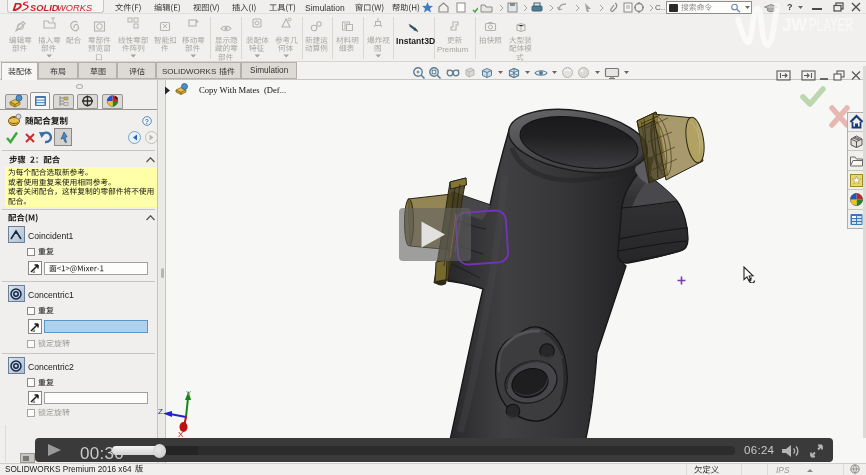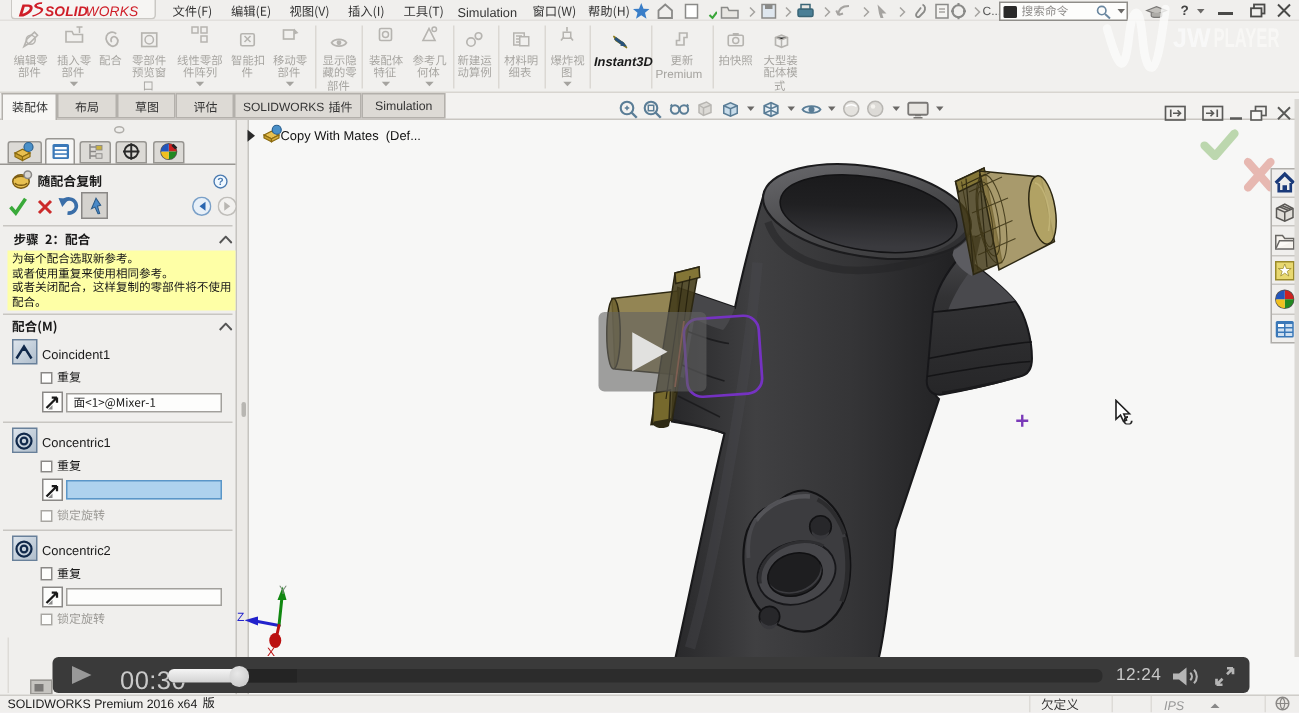--- a/index.html
+++ b/index.html
@@ -426,21 +426,21 @@
     </g>
   </svg>
 <svg class="abs" style="left:374.5px;top:54px" width="7" height="5">
     <path d="M0.5 0.5 l2.8 3 2.8-3" fill="#a5a39f"></path>
   </svg>
 <svg class="abs" style="left:406.5px;top:20.5px" width="15" height="13">
     <path d="M2 3 L9 8 L11 11 L3.5 6 Z" fill="#e8c832" stroke="#8a7a1a" stroke-width="0.8"></path>
     <path d="M3 4.5 L8.5 8.5" stroke="#28527a" stroke-width="2"></path>
     <path d="M8 6.5 L11 10 L6.5 9.5 Z" fill="#28527a"></path>
   </svg>
-<div class="txt" style="left:396px;top:35.5px;font-size:8.6px;color:#1a1a1a;font-style:italic;"><b>Instant3D</b></div>
+<div class="txt" style="left:396px;top:35.5px;font-size:8.6px;color:#1a1a1a;"><b>Instant3D</b></div>
 <svg class="abs" style="left:448.5px;top:19.5px" width="13" height="13">
     <path d="M4 2 h5 v3 h-2 v5 h-5 v-3 h2 Z" fill="none" stroke="#b6b4b0" stroke-width="1.1"></path>
   </svg>
 <svg style="position:absolute;left:447.4px;top:35.71px;overflow:visible;" width="15.2" height="9.5">
     <g fill="#a5a39f" transform="translate(0,6.99) scale(0.00760,-0.00760)">
       <use href="#gr66f4" x="0"></use>
       <use href="#gr65b0" x="1000"></use>
     </g>
   </svg>
 <div class="txt" style="left:437px;top:45px;font-size:7.8px;color:#a5a39f;">Premium</div>
@@ -844,21 +844,21 @@
 <div class="abs" style="left:4.5px;top:425px;width:1px;height:37px;background:#dddbd7"></div>
 <svg class="abs" style="left:164px;top:86px" width="7" height="9">
     <path d="M1 0.5 L6 4.5 L1 8.5 Z" fill="#2a2a2a"></path>
   </svg>
 <svg class="abs" style="left:174px;top:82px" width="15" height="14">
     <path d="M2 8 L7 5.5 L12 8 L7 10.5 Z" fill="#e8c050" stroke="#8a6a10" stroke-width="0.8"></path>
     <path d="M2 8 L2 10 L7 12.5 L7 10.5 Z" fill="#c8a030" stroke="#8a6a10" stroke-width="0.8"></path>
     <path d="M12 8 L12 10 L7 12.5 L7 10.5 Z" fill="#d8b040" stroke="#8a6a10" stroke-width="0.8"></path>
     <circle cx="10.5" cy="4.5" r="3" fill="#4a90c8" stroke="#2a6090" stroke-width="0.8"></circle>
   </svg>
-<div class="txt" style="left:187px;top:84.5px;font-size:8.6px;color:#111;">Copy With Mates&nbsp;&nbsp;(Def...</div>
+<div class="txt" style="left:199px;top:84.5px;font-size:8.6px;color:#111;font-family:Liberation Serif, serif;">Copy With Mates&nbsp;&nbsp;(Def...</div>
 <svg class="abs" style="left:776px;top:70px" width="90" height="11">
 <g stroke="#5a5a58" fill="none" stroke-width="1.1">
 <rect x="1" y="1" width="13" height="9"></rect>
       <path d="M4.5 3 v5 M6 5.5 h5 M9 3.5 l2 2 -2 2"></path>
 <rect x="26" y="1" width="13" height="9"></rect>
       <path d="M35.5 3 v5 M28 5.5 h5 M31 3.5 l2 2 -2 2"></path>
 <path d="M44 9 h8" stroke-width="1.8"></path>
 <rect x="61" y="1" width="7" height="6"></rect>
       <rect x="58" y="4" width="7" height="6" fill="#f7f7f6"></rect>
 <path d="M76 1.5 L84 9.5 M84 1.5 L76 9.5" stroke-width="1.3"></path>
@@ -1050,21 +1050,21 @@
   </svg>
 <div class="abs" style="left:35px;top:438px;width:798px;height:23.5px;background:#3a3a3a;border-radius:4px"></div>
 <svg class="abs" style="left:47px;top:443px" width="16" height="14">
     <path d="M1 1 L1 13 L14 7 Z" fill="#999"></path>
   </svg>
 <div class="txt" style="left:80px;top:444px;font-size:17px;color:#c9c9c9;letter-spacing:0.3px">00:30</div>
 <div class="abs" style="left:112px;top:446px;width:623px;height:8.5px;background:#2c2c2c;border-radius:4px"></div>
 <div class="abs" style="left:160px;top:446px;width:38px;height:8.5px;background:#242424"></div>
 <div class="abs" style="left:112px;top:446px;width:50px;height:8.5px;background:linear-gradient(#f5f5f5,#d2d2d2);border-radius:4px"></div>
 <div class="abs" style="left:152.5px;top:444px;width:13.5px;height:13.5px;background:radial-gradient(circle at 40% 35%,#e8e8e8,#c4c4c4);border-radius:50%"></div>
-<div class="txt" style="left:744px;top:444px;font-size:11.5px;color:#c9c9c9;letter-spacing:0.3px">12:24</div>
+<div class="txt" style="left:744px;top:444px;font-size:11.5px;color:#c9c9c9;letter-spacing:0.3px">06:24</div>
 <svg class="abs" style="left:781px;top:444px" width="21" height="14">
     <path d="M1 5 H5 L10 1 V13 L5 9 H1 Z" fill="#b5b5b5"></path>
     <path d="M12.5 4.5 C14 6 14 8 12.5 9.5 M15 2.5 C17.5 5 17.5 9 15 11.5" stroke="#b5b5b5" stroke-width="1.4" fill="none"></path>
   </svg>
 <svg class="abs" style="left:809px;top:444px" width="15" height="14">
     <path d="M9 5.5 L13 1.5 M13 1.5 h-4 M13 1.5 v4 M6 8.5 L2 12.5 M2 12.5 h4 M2 12.5 v-4" stroke="#b5b5b5" stroke-width="1.8"></path>
   </svg>
 <div class="abs" style="left:19.5px;top:453px;width:15.5px;height:10px;background:#c6c4c0;border:1px solid #9a9894"></div>
 <div class="abs" style="left:23px;top:455.5px;width:6px;height:5px;background:#7a7876"></div>
 <div class="abs" style="left:0px;top:463px;width:866px;height:12px;background:#f0efed;border-top:1px solid #cfcdc9"></div>

